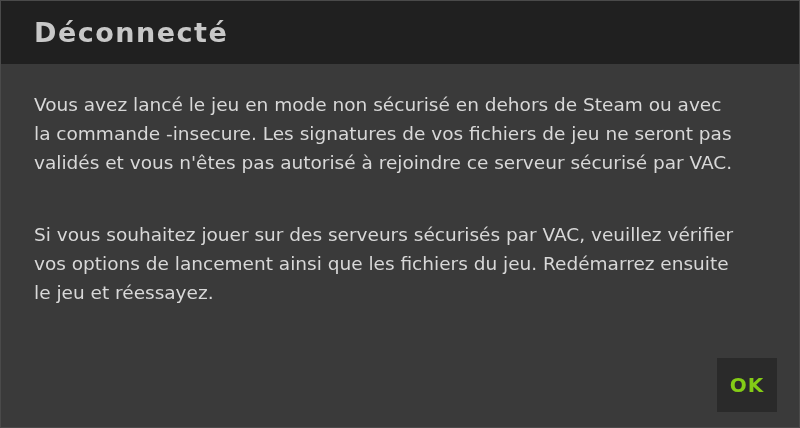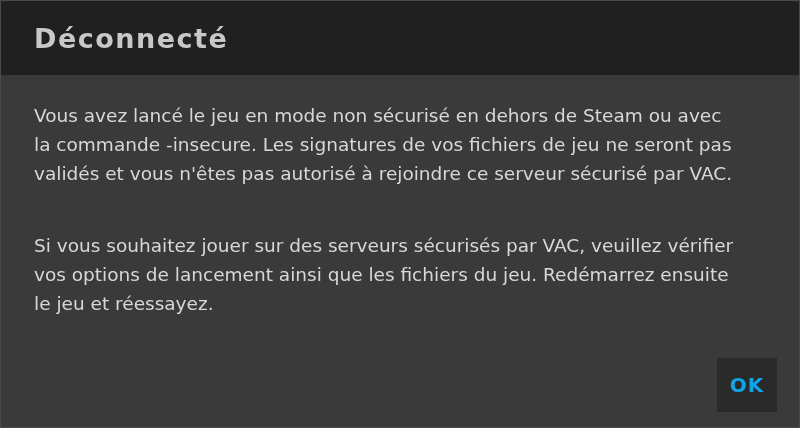--- a/index.html
+++ b/index.html
@@ -17,21 +17,21 @@
     position: relative;
     width: 800px;
     height: 428px;
     background: #3a3a3a;
     box-sizing: border-box;
     border: 1px solid #4a4a4a;
     display: flex;
     flex-direction: column;
   }
   .titlebar {
-    height: 74px;
+    height: 63px;
     background: #202020;
     display: flex;
     align-items: center;
     padding-left: 33px;
     box-sizing: border-box;
     flex: 0 0 auto;
   }
   .title {
     color: #c8c8c8;
     font-size: 27px;
@@ -64,21 +64,21 @@
     height: 84px;
   }
   .ok-button {
     position: absolute;
     right: 22px;
     bottom: 15px;
     width: 60px;
     height: 54px;
     background: #2a2a2a;
     border: none;
-    color: #0ea5e9;
+    color: #84cc16;
     font-size: 20px;
     font-weight: bold;
     letter-spacing: 1px;
     font-family: "DejaVu Sans", sans-serif;
     display: flex;
     align-items: center;
     justify-content: center;
     cursor: pointer;
   }
 </style>

